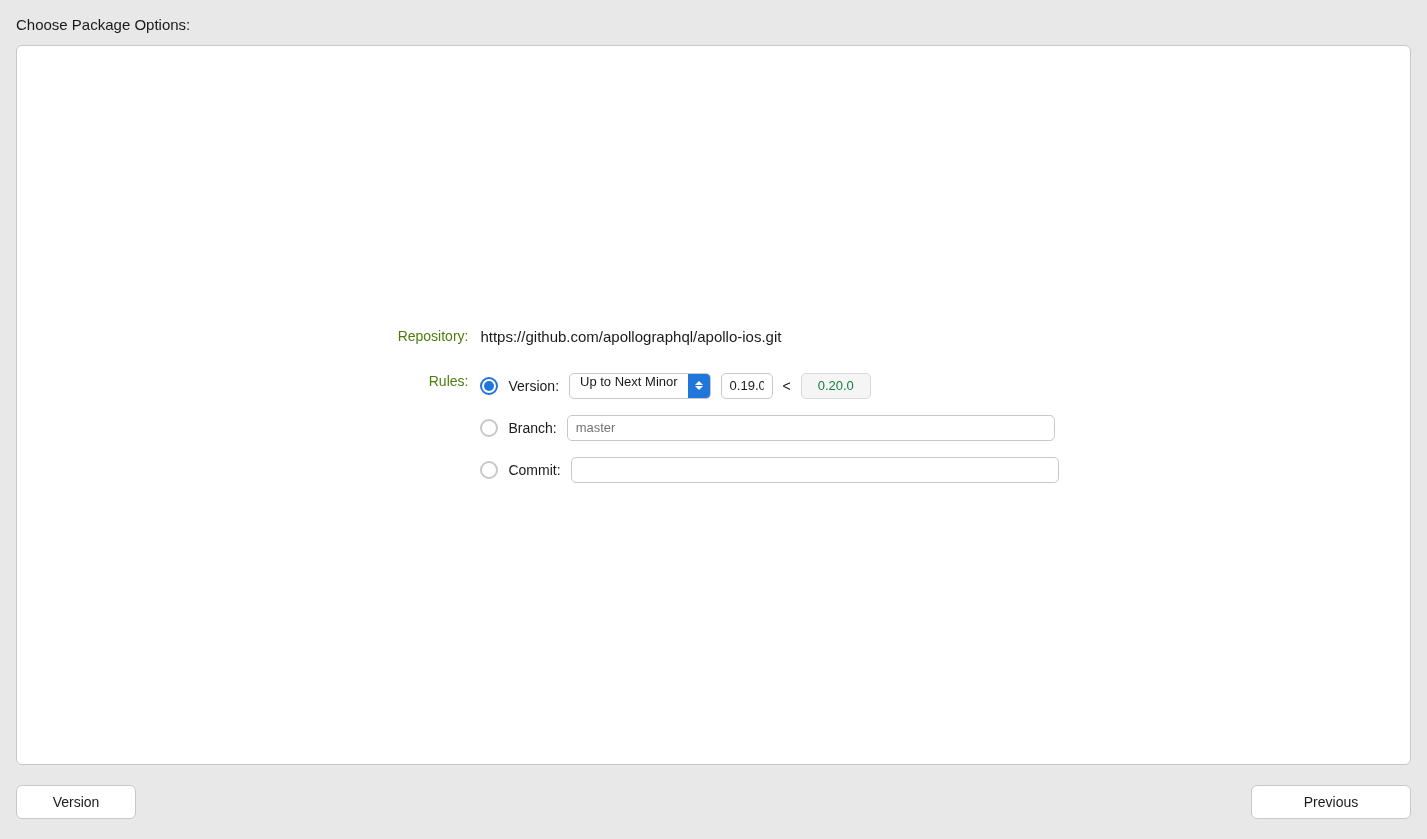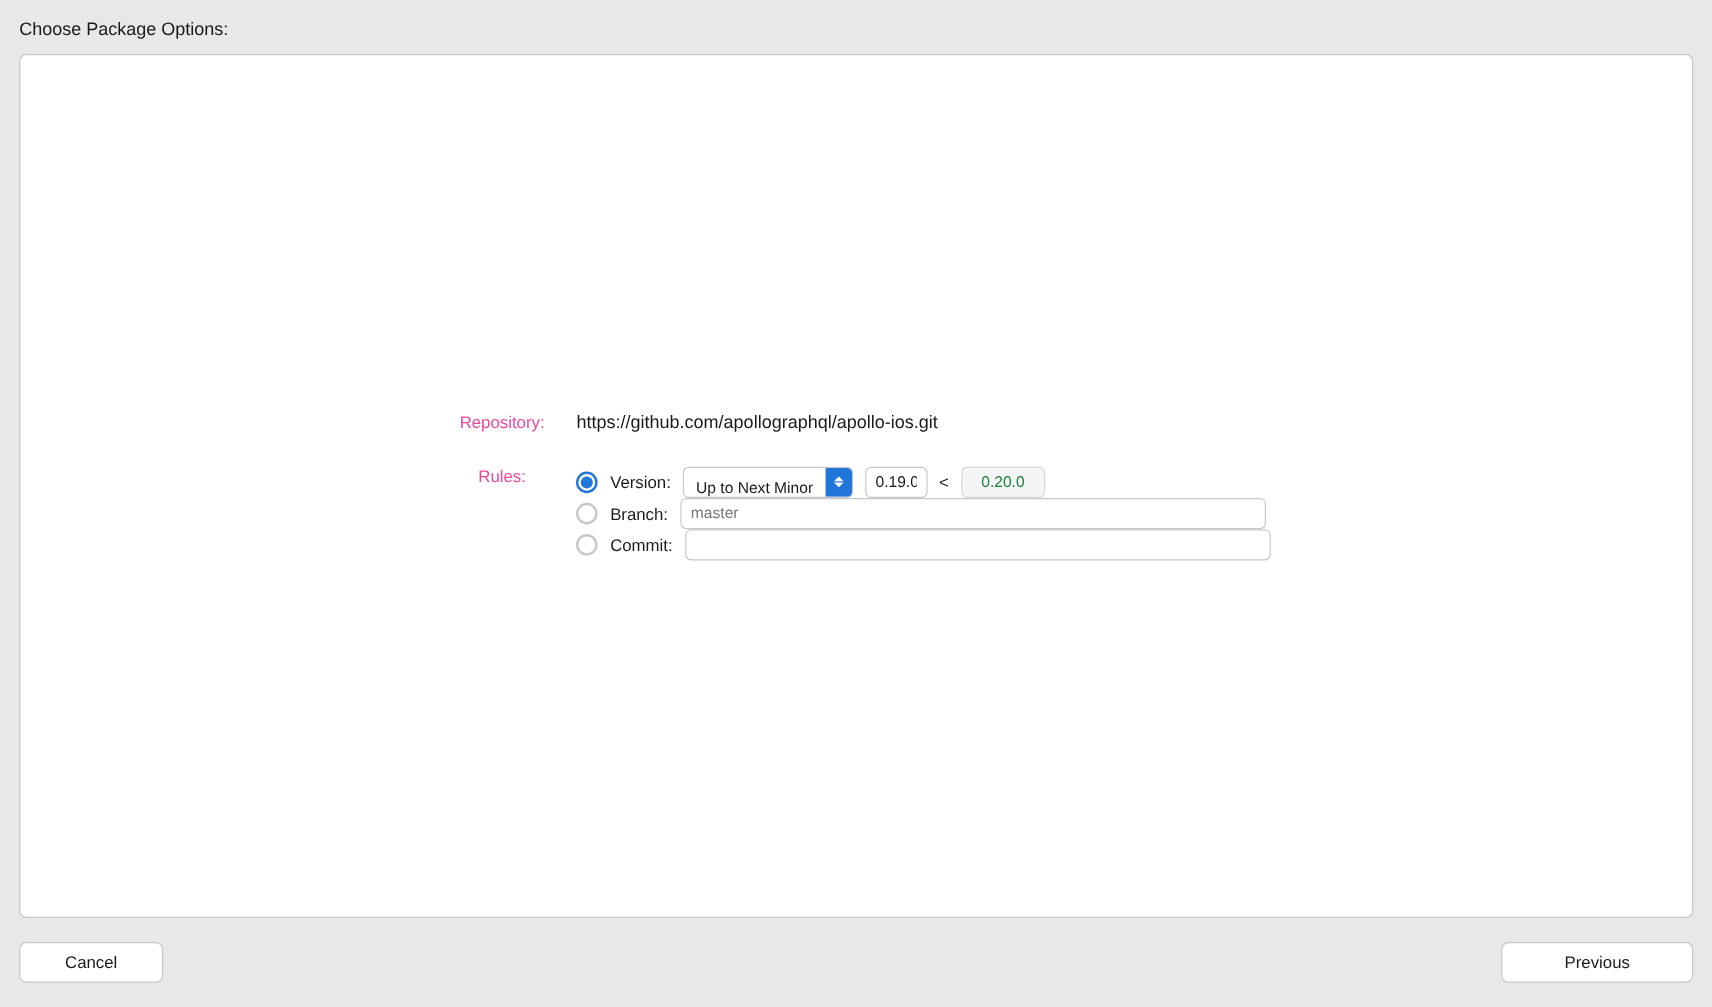--- a/index.html
+++ b/index.html
@@ -45,33 +45,34 @@
     }
 
     .form-row {
       display: flex;
       align-items: center;
       gap: 12px;
     }
 
     .form-label {
       font-size: 14px;
-      color: #ec4899;
-      text-align: center;
+      color: #4d7c0f;
+      text-align: right;
       min-width: 100px;
     }
 
     .repo-url {
       font-size: 15px;
       color: #1a1a1a;
     }
 
     .rules-options {
       display: flex;
       flex-direction: column;
+      gap: 16px;
     }
 
     .option-row {
       display: flex;
       align-items: center;
       gap: 10px;
     }
 
     
     .radio-btn {
@@ -101,21 +102,21 @@
     }
 
     .option-label {
       font-size: 14px;
       color: #1a1a1a;
     }
 
     
     .version-dropdown {
       display: flex;
-      align-items: flex-end;
+      align-items: flex-start;
       border: 1px solid #c8c8c8;
       border-radius: 5px;
       background: white;
       overflow: hidden;
       height: 26px;
     }
 
     .version-dropdown-text {
       padding: 0 10px;
       font-size: 13px;
@@ -298,17 +299,17 @@
           <input class="text-input empty" type="text" placeholder="" style="">
         </div>
 
       </div>
     </div>
 
   </div>
 </div>
 
 <div class="bottom-bar">
-  <button class="btn-cancel">Cancel</button>
+  <button class="btn-cancel">Version</button>
   <div class="right-buttons">
     <button class="btn-previous">Previous</button>
   </div>
 </div>
 
 </body></html>

